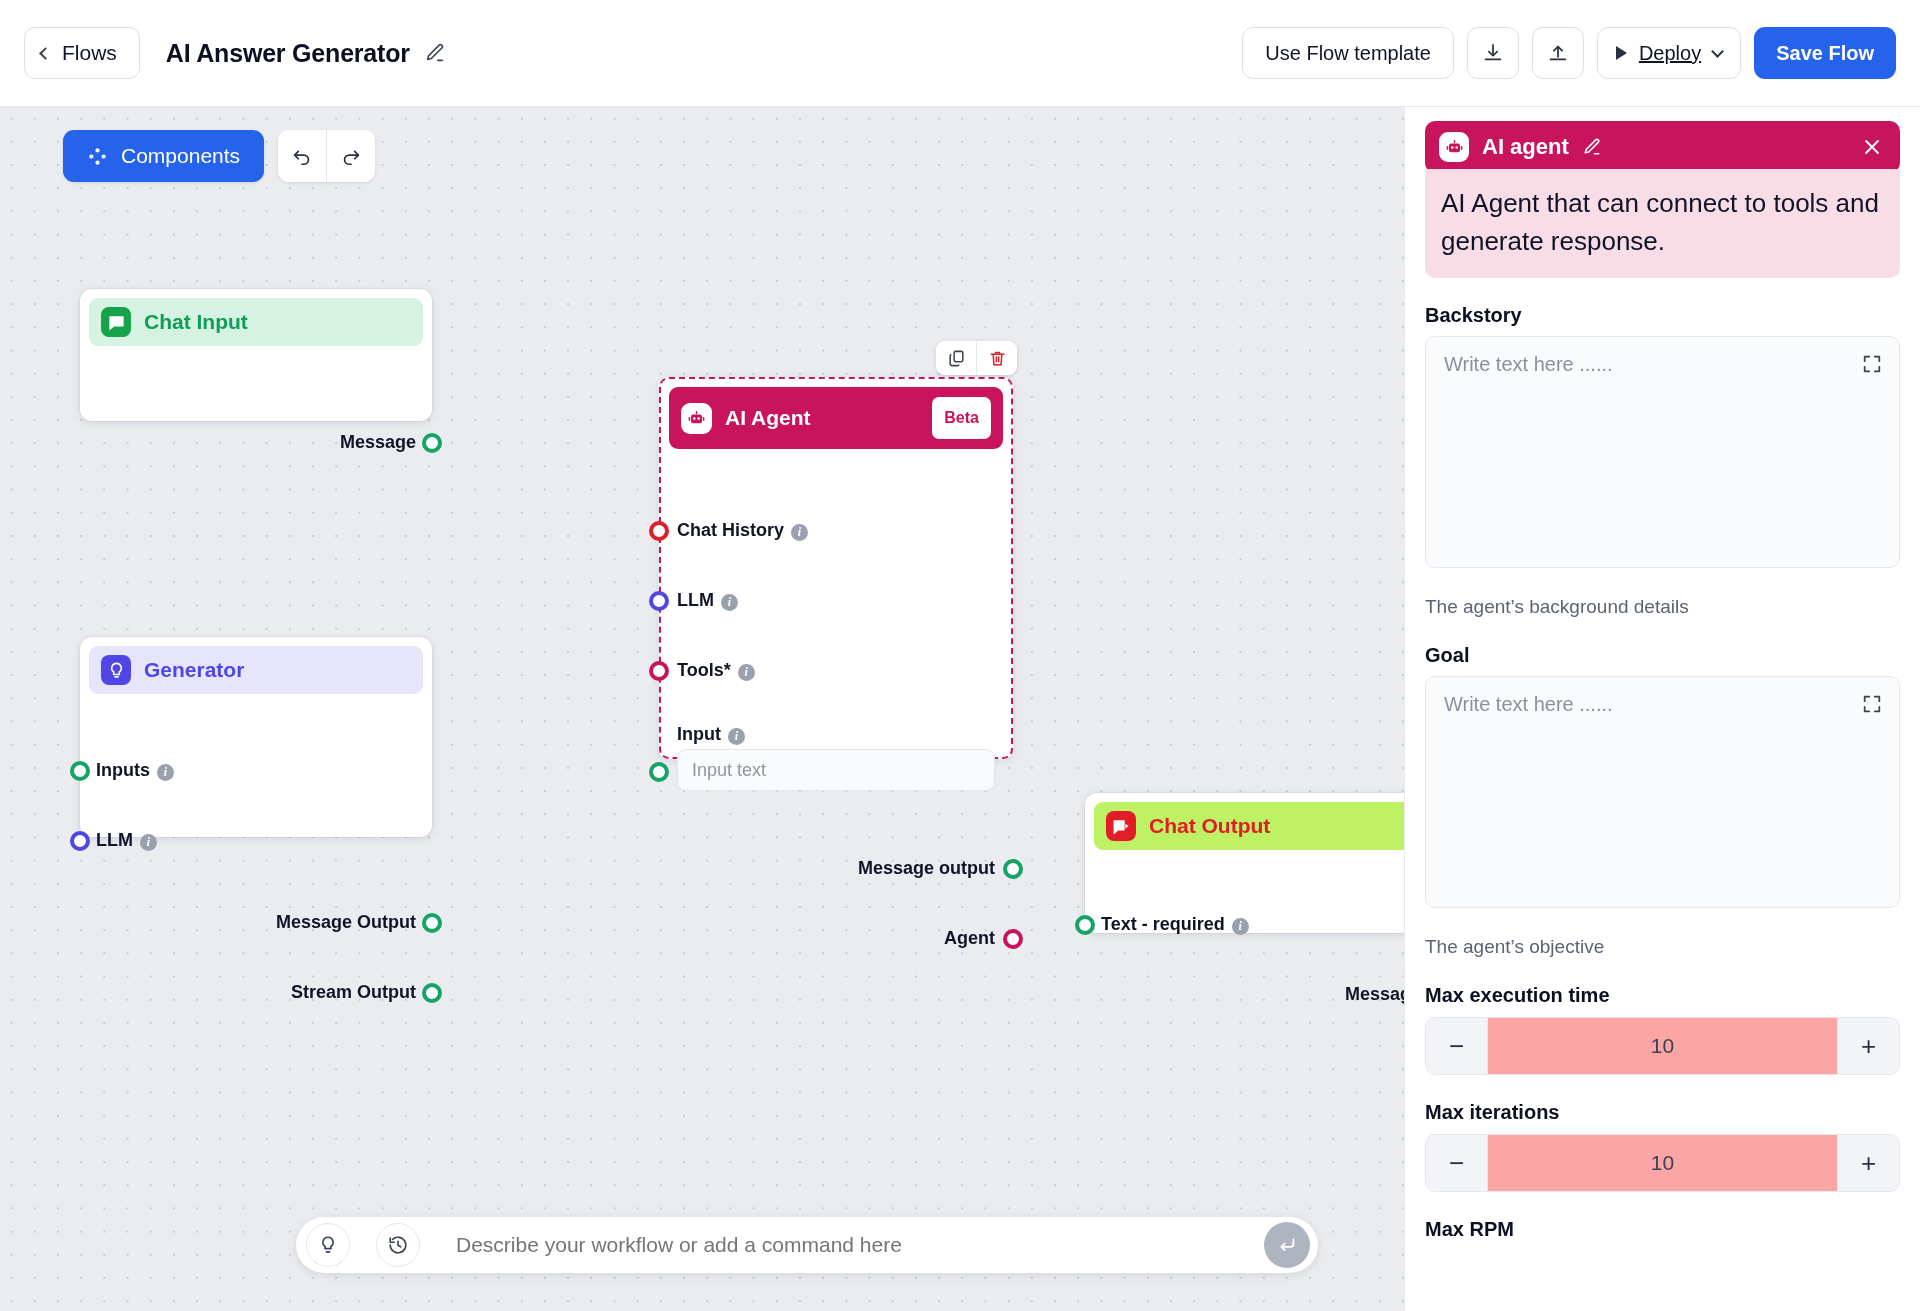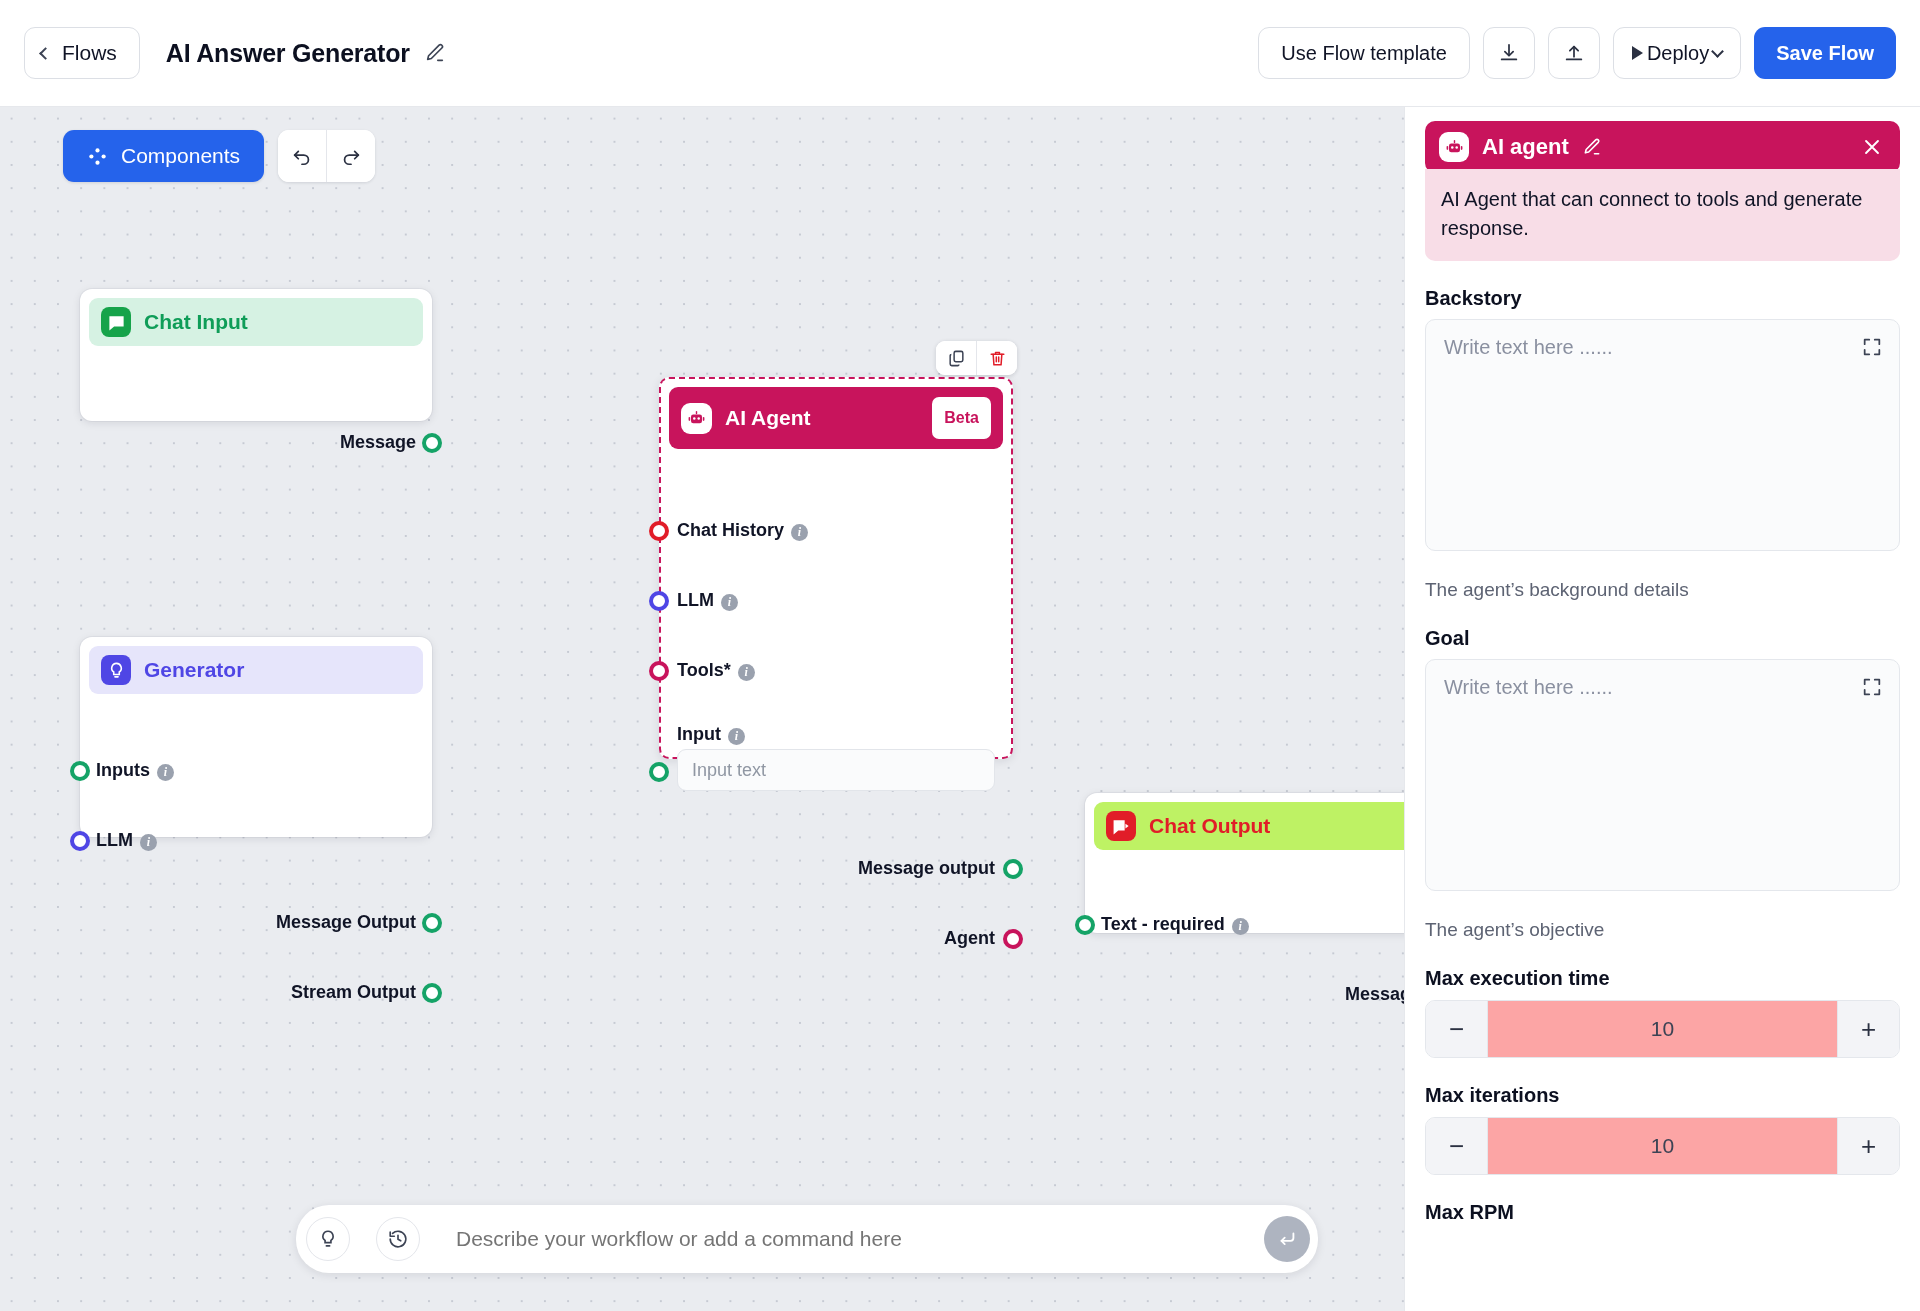--- a/index.html
+++ b/index.html
@@ -41,21 +41,21 @@
   .btn-outline {
     height: 52px; border: 1px solid #dcdfe5; border-radius: 11px;
     background: #fff; cursor: pointer; font-size: 20px; color: #101426;
     display: flex; align-items: center; justify-content: center; padding: 0 22px;
   }
   .btn-icon-sq {
     width: 52px; height: 52px; border: 1px solid #dcdfe5; border-radius: 11px;
     background: #fff; cursor: pointer;
     display: flex; align-items: center; justify-content: center;
   }
-  .btn-deploy { gap: 4px; padding: 0 18px; }
+  .btn-deploy { gap: 12px; padding: 0 18px; text-decoration: underline; }
   .btn-primary {
     height: 52px; border-radius: 11px; border: none;
     background: #2563eb; color: #fff; cursor: pointer;
     font-size: 20px; font-weight: bold; padding: 0 22px;
     display: flex; align-items: center; justify-content: center;
   }
   .tri-play {
     width: 0; height: 0; border-left: 11px solid #2b3142;
     border-top: 7px solid transparent; border-bottom: 7px solid transparent;
   }
@@ -180,21 +180,21 @@
     width: 40px; height: 34px; background: #fff; border: none; cursor: pointer;
     display: flex; align-items: center; justify-content: center;
   }
   .nt-sep { width: 1px; background: #e4e6eb; }
 
   
   .edges { position: absolute; inset: 0; z-index: 5; pointer-events: none; }
 
   
   .cmdbar {
-    position: absolute; left: 296px; bottom: 38px; width: 1022px; height: 68px;
+    position: absolute; left: 296px; bottom: 38px; width: 1022px; height: 56px;
     background: #fff; border-radius: 33px; display: flex; align-items: center;
     padding: 0 8px 0 10px; box-shadow: 0 2px 10px rgba(16,24,40,.10);
     z-index: 25;
     gap: 20px;
   }
   .cmd-circ {
     width: 44px; height: 44px; border-radius: 50%; background: #fff;
     border: 1px solid #e4e6eb; display: flex; align-items: center;
     justify-content: center; cursor: pointer; flex: 0 0 auto;
   }
@@ -220,21 +220,21 @@
     background: #c8145c; border-radius: 10px; height: 52px;
     display: flex; align-items: center; gap: 13px; padding: 0 14px; color: #fff;
   }
   .sb-title { font-size: 22px; font-weight: bold; }
   .sb-close {
     margin-left: auto; cursor: pointer; display: flex;
     align-items: center; justify-content: center; width: 28px; height: 28px;
   }
   .sb-desc {
     background: #f8dde7; border-radius: 0 0 10px 10px; margin-top: -4px;
-    padding: 16px 16px 18px 16px; font-size: 20px; color: #101426;
+    padding: 16px 16px 18px 16px; font-size: 26px; color: #101426;
     line-height: 1.45;
   }
   .sb-label { font-size: 20px; font-weight: bold; color: #0c1020; margin: 26px 0 9px 0; }
   .sb-textarea {
     border: 1px solid #e4e7ec; border-radius: 10px; background: #fafbfc;
     position: relative; padding: 16px 18px; font-size: 20px; color: #8a90a0;
   }
   .ta-backstory { height: 232px; }
   .ta-goal { height: 232px; }
   .expand-ico { position: absolute; right: 16px; top: 16px; cursor: pointer; }

